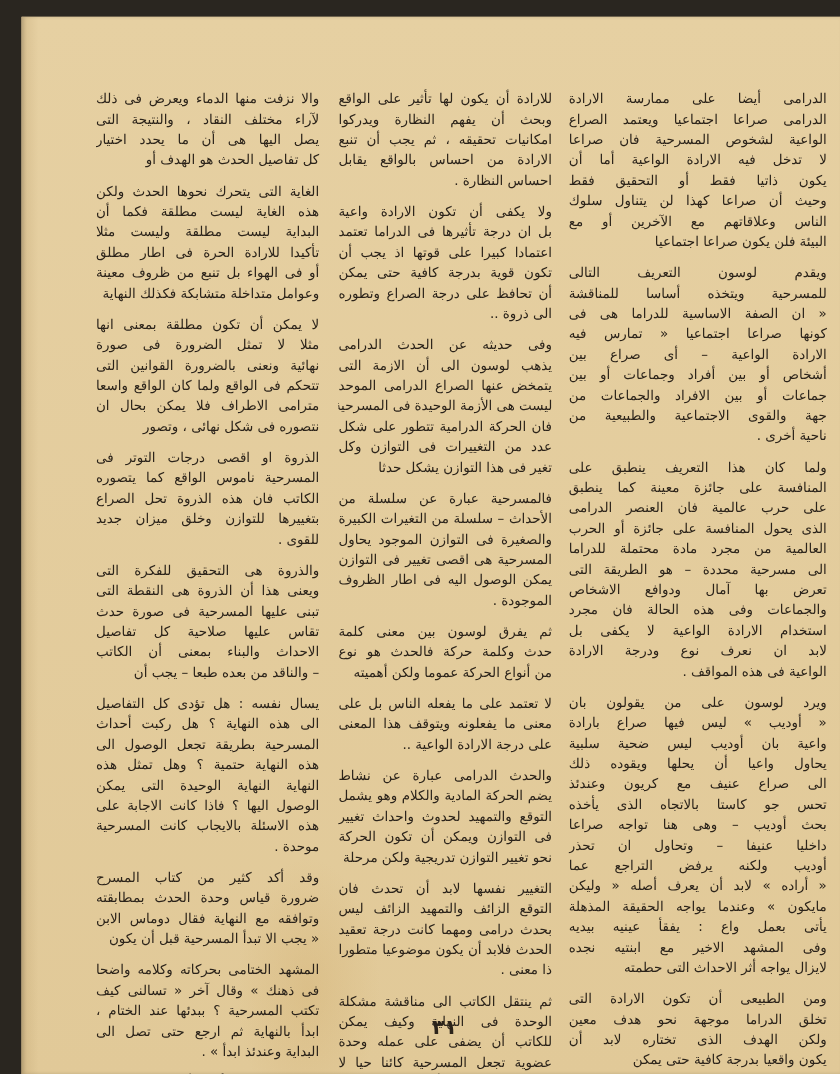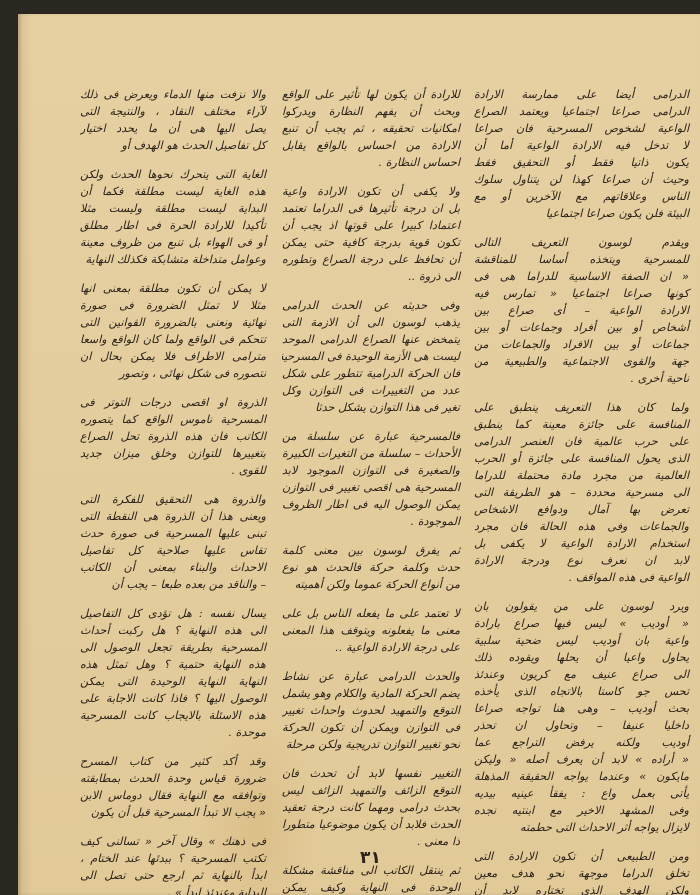--- a/index.html
+++ b/index.html
@@ -20,21 +20,21 @@
   }
   .col {
     position:absolute; top:66px;
     direction:rtl; text-align:justify;
     font-size:11.2px; line-height:17px;
     color:#2b231a;
   }
   .col-right { left:456px; width:225px; top:60px; }
   .col-mid   { left:264px; width:188px; top:60px; }
   .col-left  { left:62px;  width:196px; top:60px; }
-  .col p { margin:12px 0 9px 0; text-indent:10px;font-style:italic; }
+  .col p { margin:0 0 9px 0; text-indent:10px; }
   .line { display:block; text-align:justify; text-align-last:justify; white-space:nowrap; overflow:hidden; }
   .line.last { text-align-last:right; }
   .page-number {
     position:absolute; left:342px; top:833px;
     font-size:17px; font-weight:bold; color:#2b231a;
     direction:rtl;
   }
 </style>
 </head>
 <body>
@@ -119,21 +119,21 @@
         <span class="line">يذهب لوسون الى أن الازمة التى</span>
         <span class="line">يتمخض عنها الصراع الدرامى الموحد</span>
         <span class="line">ليست هى الأزمة الوحيدة فى المسرحية</span>
         <span class="line">فان الحركة الدرامية تتطور على شكل</span>
         <span class="line">عدد من التغييرات فى التوازن وكل</span>
         <span class="line last">تغير فى هذا التوازن يشكل حدثا</span>
       </p>
       <p>
         <span class="line">فالمسرحية عبارة عن سلسلة من</span>
         <span class="line">الأحداث – سلسلة من التغيرات الكبيرة</span>
-        <span class="line">والصغيرة فى التوازن الموجود لابد</span>
+        <span class="line">والصغيرة فى التوازن الموجود يحاول</span>
         <span class="line">المسرحية هى اقصى تغيير فى التوازن</span>
         <span class="line">يمكن الوصول اليه فى اطار الظروف</span>
         <span class="line last">الموجودة .</span>
       </p>
       <p>
         <span class="line">ثم يفرق لوسون بين معنى كلمة</span>
         <span class="line">حدث وكلمة حركة فالحدث هو نوع</span>
         <span class="line last">من أنواع الحركة عموما ولكن أهميته</span>
       </p>
       <p>
@@ -211,20 +211,21 @@
         <span class="line">هذه الاسئلة بالايجاب كانت المسرحية</span>
         <span class="line last">موحدة .</span>
       </p>
       <p>
         <span class="line">وقد أكد كثير من كتاب المسرح</span>
         <span class="line">ضرورة قياس وحدة الحدث بمطابقته</span>
         <span class="line">وتوافقه مع النهاية فقال دوماس الابن</span>
         <span class="line last">« يجب الا تبدأ المسرحية قبل أن يكون</span>
       </p>
       <p>
+        <span class="line">المشهد الختامى بحركاته وكلامه واضحا</span>
         <span class="line">فى ذهنك » وقال آخر « تسالنى كيف</span>
         <span class="line">تكتب المسرحية ؟ ببدئها عند الختام ،</span>
         <span class="line">ابدأ بالنهاية ثم ارجع حتى تصل الى</span>
         <span class="line last">البداية وعندئذ ابدأ » .</span>
       </p>
       <p>
         <span class="line last">وهذه النصيحة – بأن يبدأ الكاتب</span>
       </p>
     </div>
   <div class="page-number">٣١</div>

